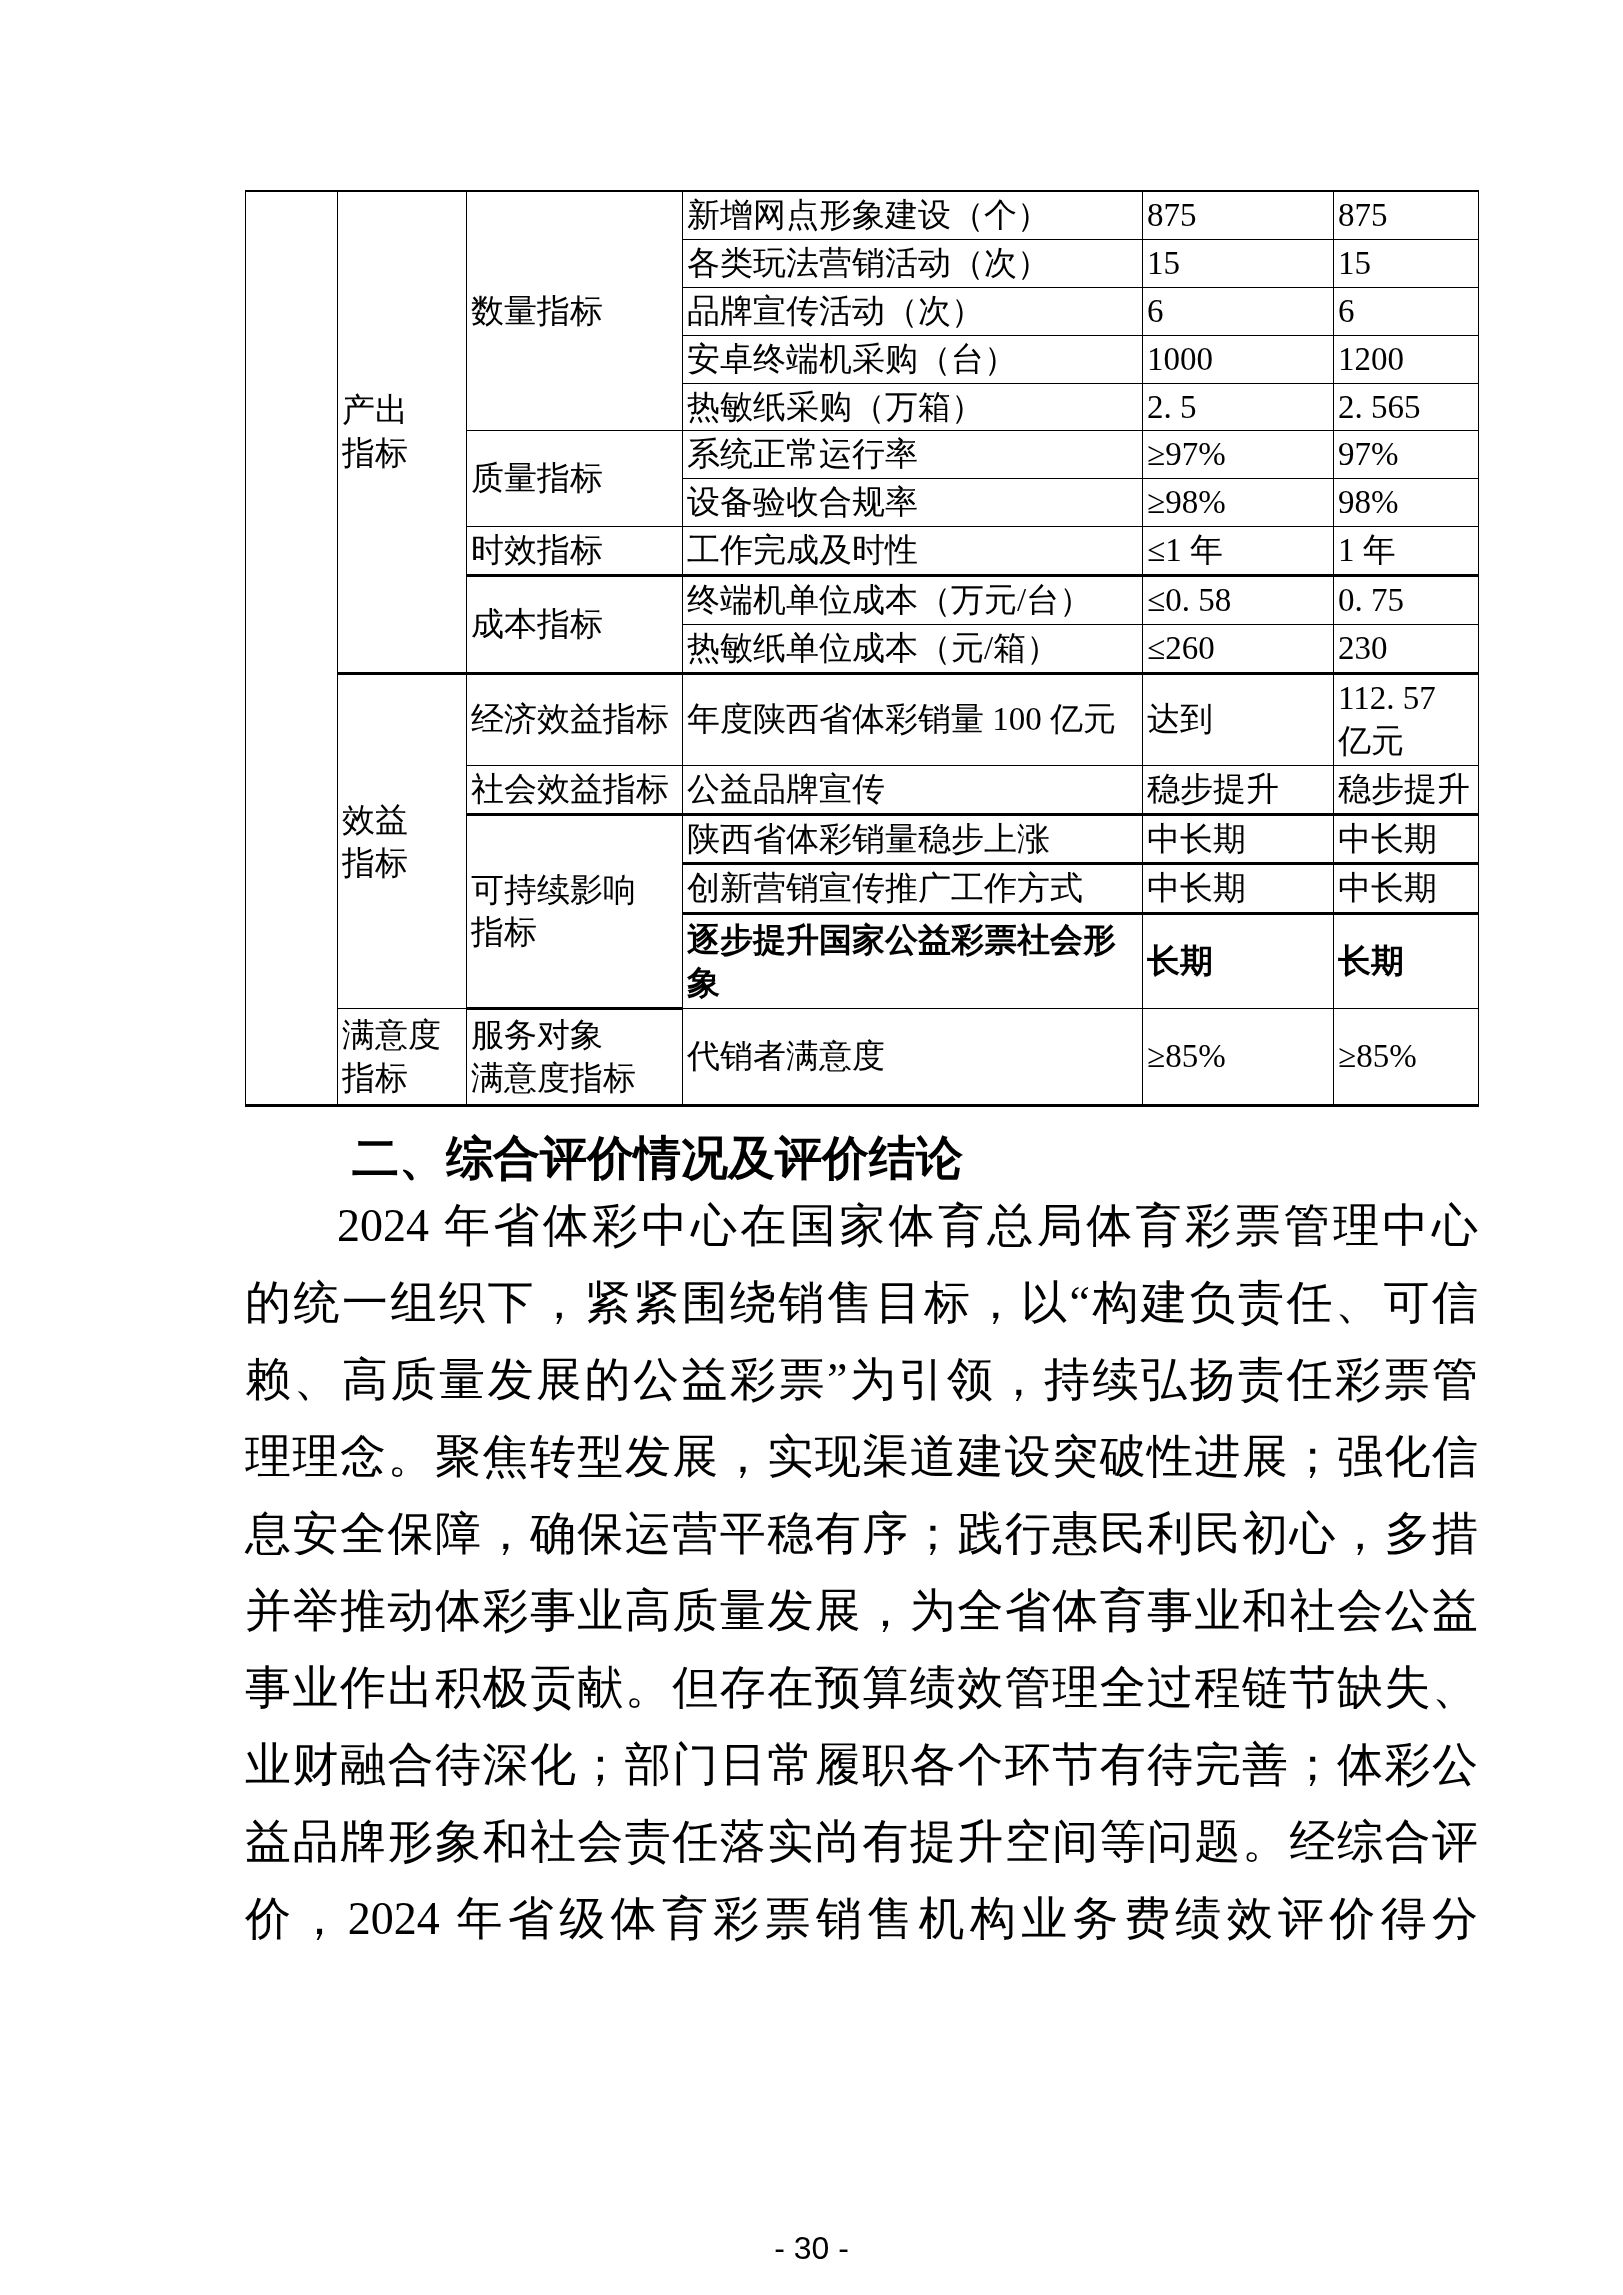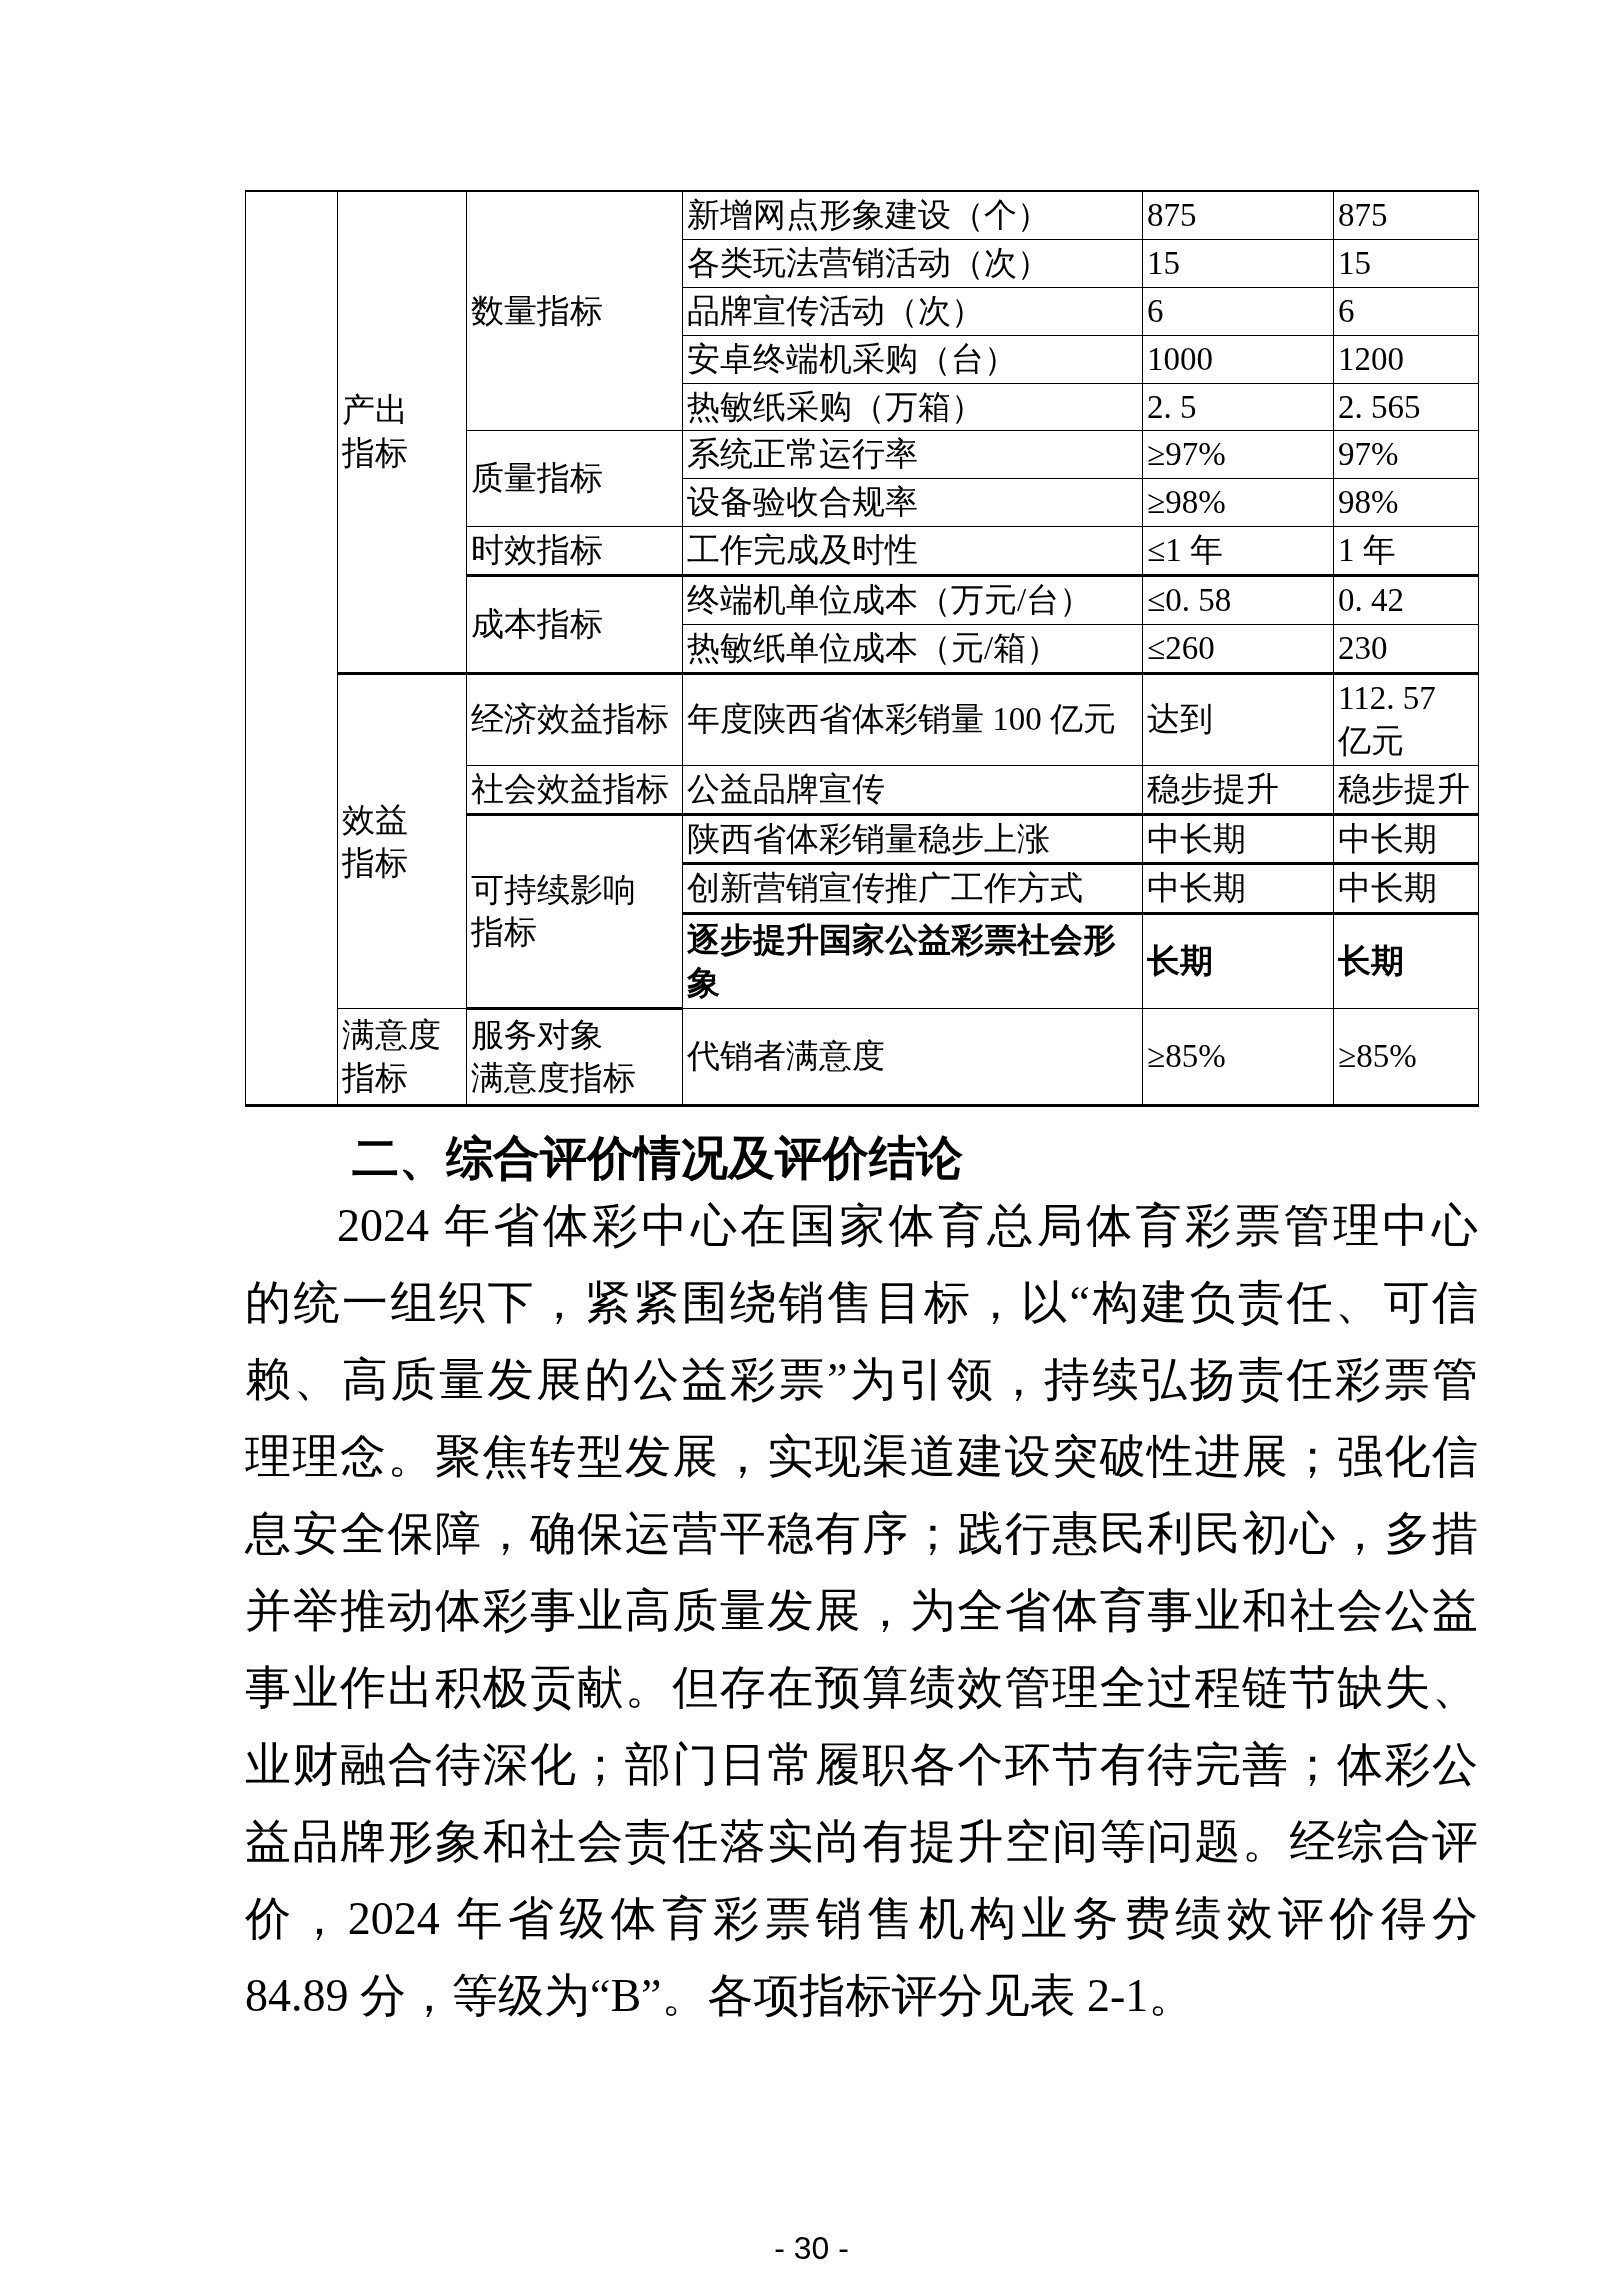--- a/index.html
+++ b/index.html
@@ -125,21 +125,21 @@
         <tr class="hb">
           <td>时效指标</td>
           <td>工作完成及时性</td>
           <td>≤1 年</td>
           <td>1 年</td>
         </tr>
         <tr class="ht">
           <td rowspan="2">成本指标</td>
           <td>终端机单位成本（万元/台）</td>
           <td>≤0. 58</td>
-          <td>0. 42</td>
+          <td>0. 75</td>
         </tr>
         <tr class="hb">
           <td>热敏纸单位成本（元/箱）</td>
           <td>≤260</td>
           <td>230</td>
         </tr>
         <tr class="tall1 ht">
           <td rowspan="5">效益
 指标</td>
           <td>经济效益指标</td>
@@ -188,19 +188,18 @@
       <div class="pline first">2024 年省体彩中心在国家体育总局体育彩票管理中心</div>
       <div class="pline">的统一组织下，紧紧围绕销售目标，以“构建负责任、可信</div>
       <div class="pline">赖、高质量发展的公益彩票”为引领，持续弘扬责任彩票管</div>
       <div class="pline">理理念。聚焦转型发展，实现渠道建设突破性进展；强化信</div>
       <div class="pline">息安全保障，确保运营平稳有序；践行惠民利民初心，多措</div>
       <div class="pline">并举推动体彩事业高质量发展，为全省体育事业和社会公益</div>
       <div class="pline">事业作出积极贡献。但存在预算绩效管理全过程链节缺失、</div>
       <div class="pline">业财融合待深化；部门日常履职各个环节有待完善；体彩公</div>
       <div class="pline">益品牌形象和社会责任落实尚有提升空间等问题。经综合评</div>
       <div class="pline">价，2024 年省级体育彩票销售机构业务费绩效评价得分</div>
-      <div class="pline last">84.89 分，等级为“B”。各项指标评分见表 2-1。</div>
     </div>
 
   <div id="pagenum">- 30 -</div>
 
 </div>
 
 
 </body></html>

